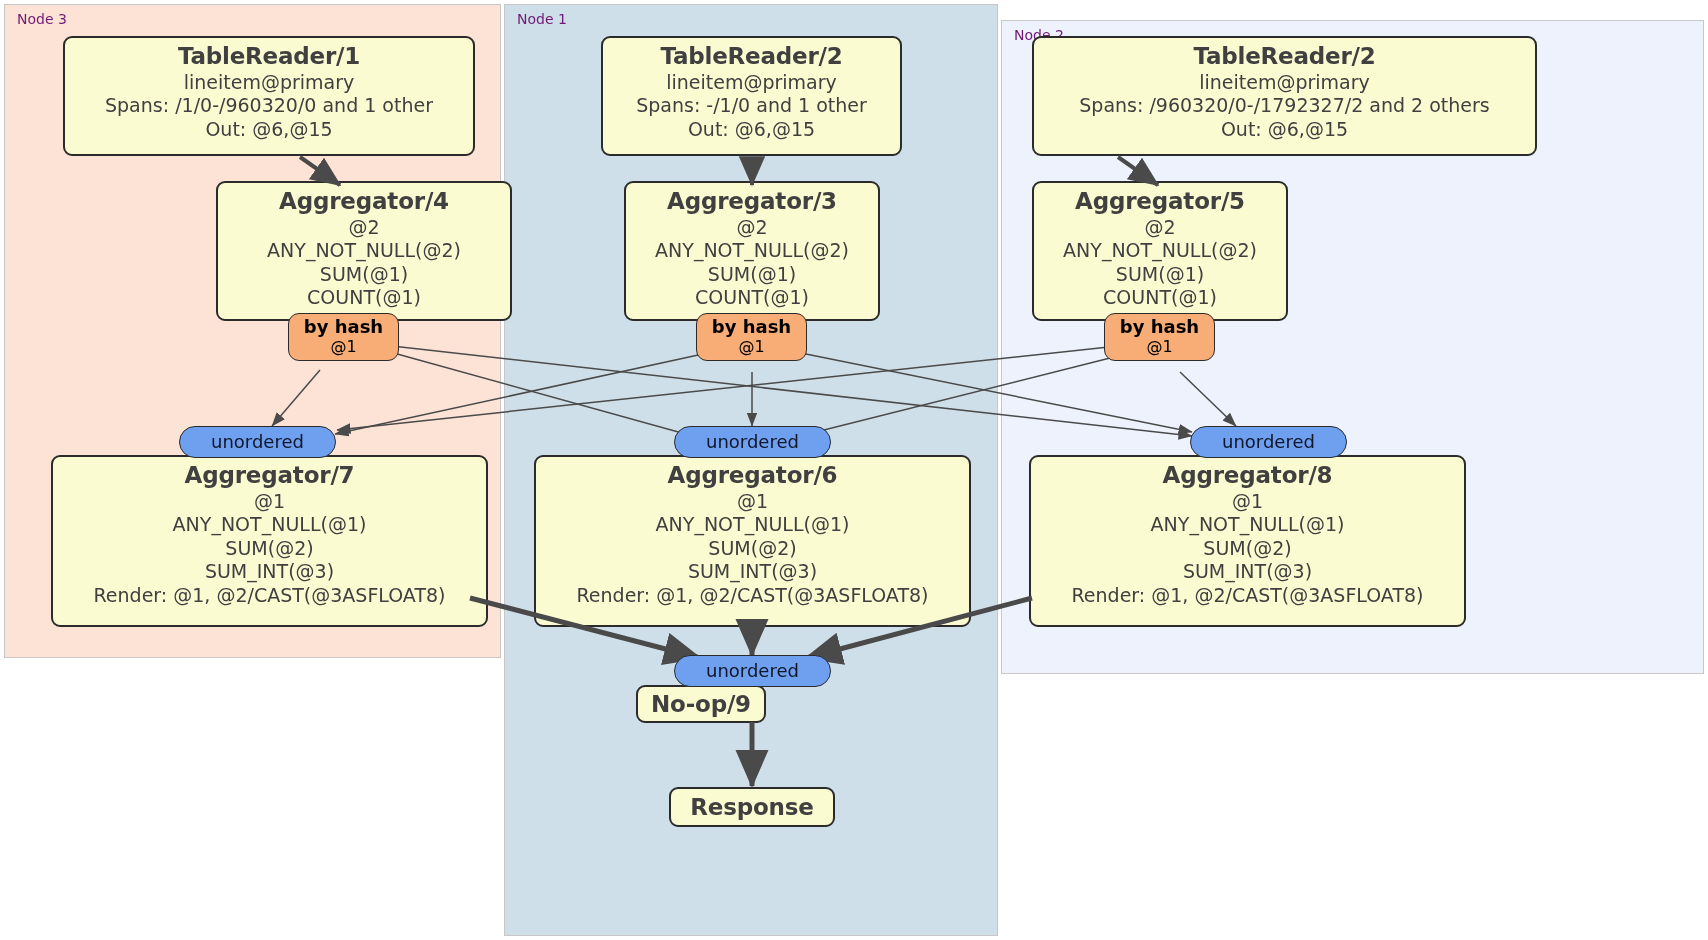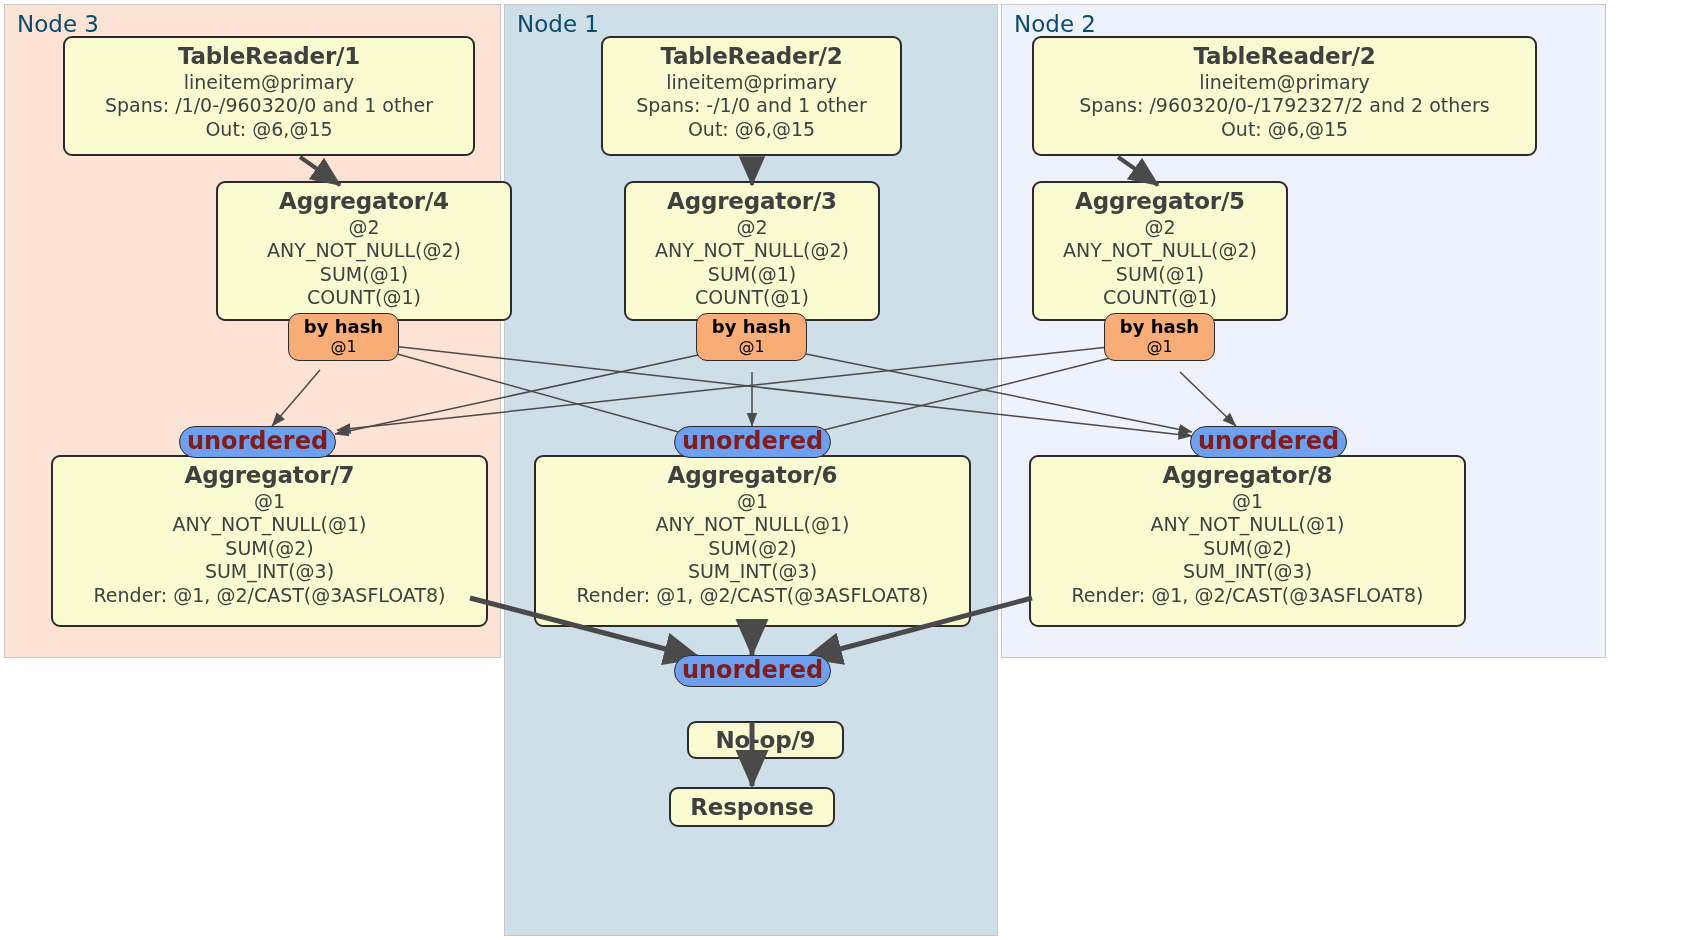--- a/index.html
+++ b/index.html
@@ -21,22 +21,22 @@
   
   .node-region {
     position: absolute;
     box-sizing: border-box;
     border: 1px solid #c8c8c8;
   }
   .node-region-label {
     position: absolute;
     top: 6px;
     left: 12px;
-    font-size: 23px;
-    color: #0c4a6e;
+    font-size: 14px;
+    color: #701a75;
     font-family: "DejaVu Sans", sans-serif;
     white-space: nowrap;
   }
 
   
   .proc {
     position: absolute;
     box-sizing: border-box;
     background: #fbfbd2;
     border: 2px solid #2b2b2b;
@@ -90,23 +90,23 @@
     font-size: 18px;
   }
   .badge.hash .b-sub {
     font-size: 16px;
   }
   .badge.unordered {
     background: #6fa0f0;
     border-radius: 16px;
   }
   .badge.unordered .b-title {
-    font-weight: bold;
-    font-size: 24px;
-    color: #7f1d1d;
+    font-weight: normal;
+    font-size: 18px;
+    color: #0f172a;
   }
 
   
   #edges {
     position: absolute;
     left: 0;
     top: 0;
     width: 1708px;
     height: 940px;
     pointer-events: none;
@@ -119,21 +119,21 @@
 <div id="canvas">
 
   <div class="node-region" style="left:4px; top:4px; width:497px; height:654px; background:#fde3d5;">
     <span class="node-region-label">Node 3</span>
   </div>
 
   <div class="node-region" style="left:504px; top:4px; width:494px; height:932px; background:#cfdfe9;">
     <span class="node-region-label">Node 1</span>
   </div>
 
-  <div class="node-region" style="left:1001px; top:4px; width:605px; height:654px; background:#edf2fc;">
+  <div class="node-region" style="left:1001px; top:20px; width:703px; height:654px; background:#edf2fc;">
     <span class="node-region-label">Node 2</span>
   </div>
 
   <svg id="edges" viewBox="0 0 1708 940" xmlns="http://www.w3.org/2000/svg">
     <defs>
       <marker id="arrow-thick" markerWidth="9" markerHeight="9" refX="7.2" refY="3.3" orient="auto" markerUnits="strokeWidth">
         <path d="M0,0 L0,6.6 L7.6,3.3 z" fill="#4a4a4a"></path>
       </marker>
       <marker id="arrow-thin" markerWidth="11" markerHeight="11" refX="9" refY="3.6" orient="auto" markerUnits="strokeWidth">
         <path d="M0,0 L0,7.2 L9.4,3.6 z" fill="#4a4a4a"></path>
@@ -228,21 +228,21 @@
 
   <div class="proc" style="left:1029px; top:455px; width:437px; height:172px;">
     <div class="title">Aggregator/8</div>
     <div class="line">@1</div>
     <div class="line">ANY_NOT_NULL(@1)</div>
     <div class="line">SUM(@2)</div>
     <div class="line">SUM_INT(@3)</div>
     <div class="line">Render: @1, @2/CAST(@3ASFLOAT8)</div>
   </div>
 
-  <div class="proc single" style="left:687px; top:685px; width:157px; height:38px;margin-top:36px;">
+  <div class="proc single" style="left:636px; top:685px; width:130px; height:38px;">
     <div class="title">No-op/9</div>
   </div>
 
   <div class="proc single" style="left:669px; top:787px; width:166px; height:40px;">
     <div class="title">Response</div>
   </div>
 
   <div class="badge hash" style="left:288px; top:313px; width:111px; height:48px;">
     <div class="b-title">by hash</div>
     <div class="b-sub">@1</div>

